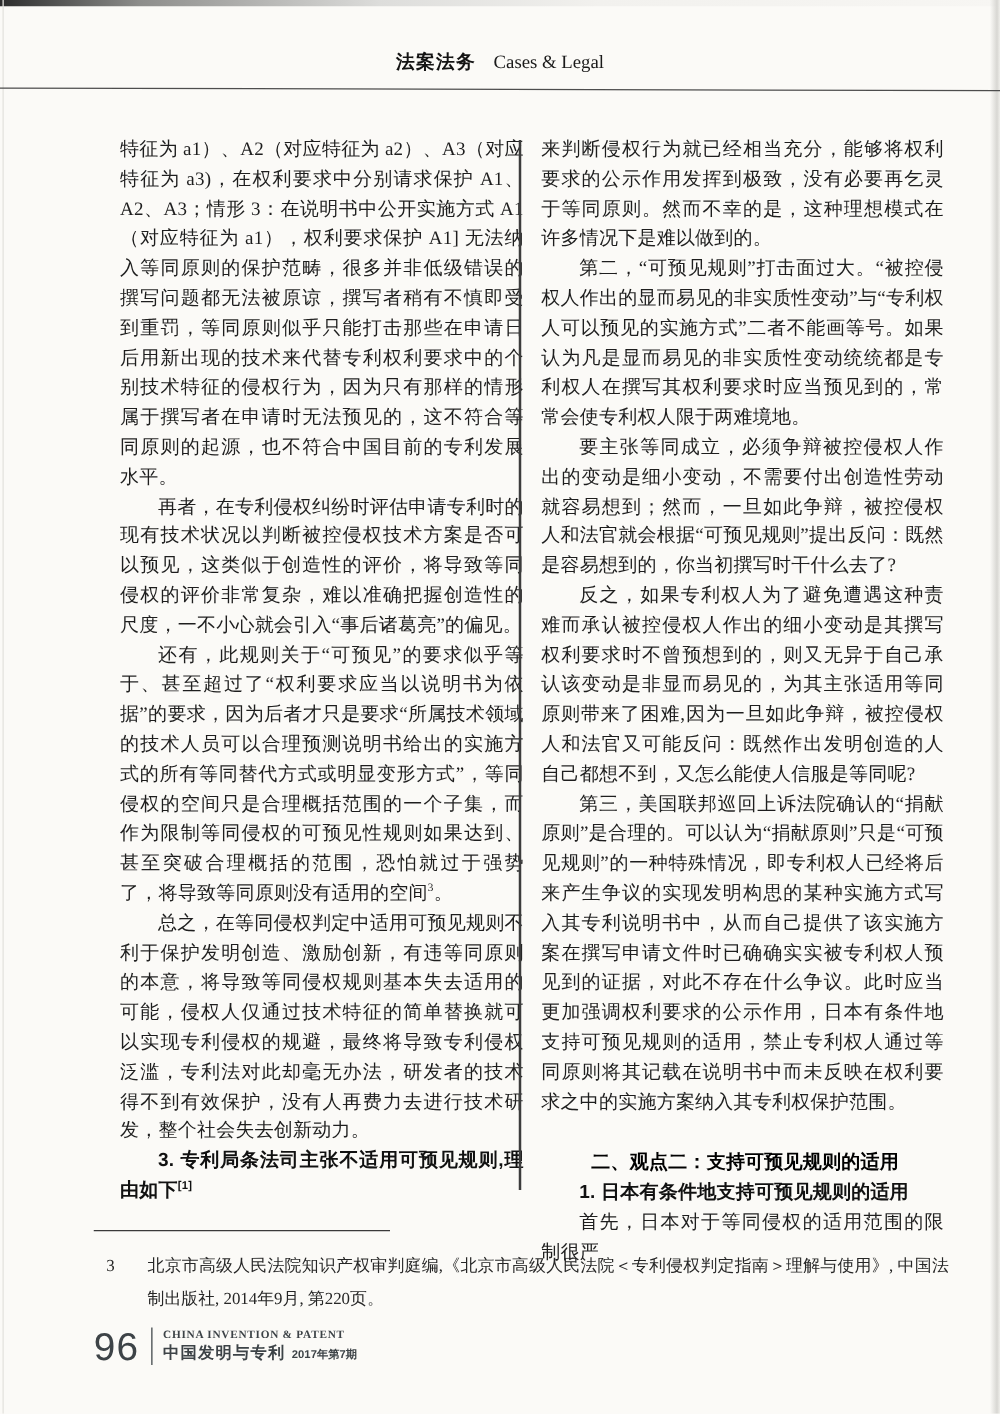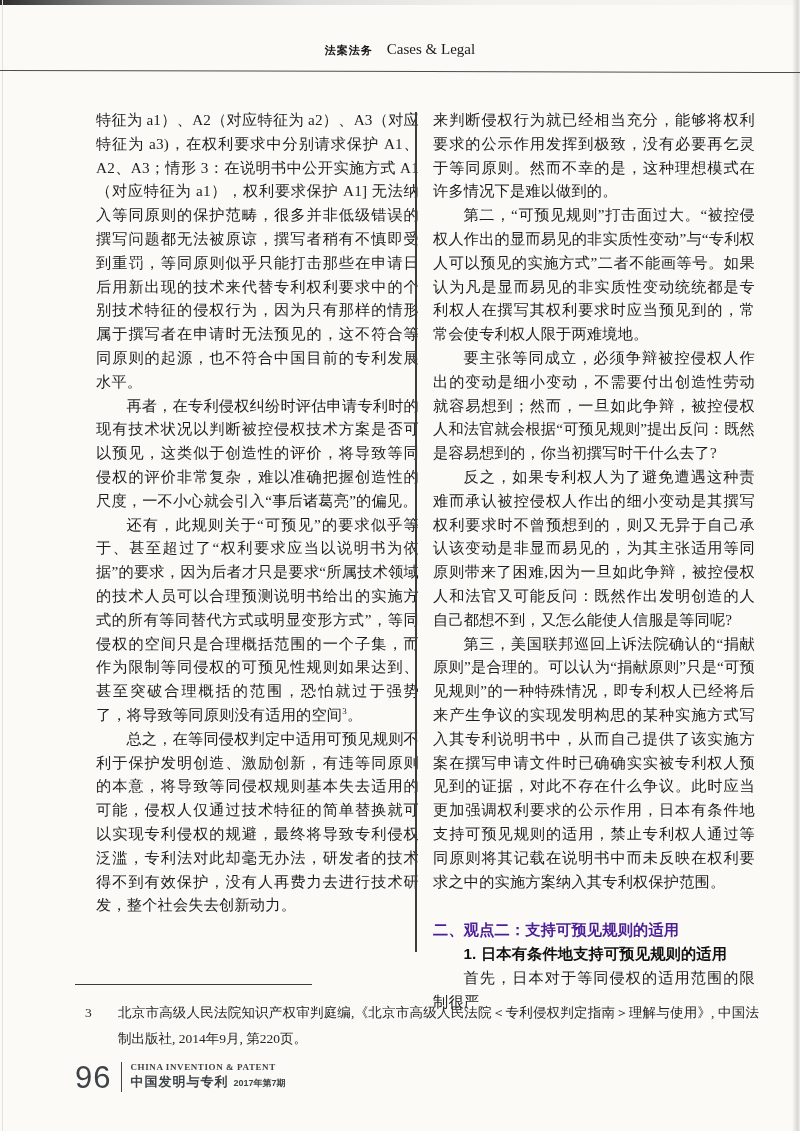--- a/index.html
+++ b/index.html
@@ -21,21 +21,21 @@
     position:absolute;top:0;right:0;width:8px;height:100%;
     background:linear-gradient(to right,rgba(0,0,0,0),#d8d7d3 70%,#efeeea);
   }
   
   .header{
     position:absolute;top:40px;left:0;width:100%;
     text-align:center;white-space:nowrap;
   }
   .header-cn{
     font-family:"Liberation Sans", sans-serif;
-    font-weight:bold;font-size:11px;letter-spacing:1px;color:#141414;
+    font-weight:bold;font-size:15px;letter-spacing:1px;color:#141414;
   }
   .header-en{
     font-family:"Liberation Serif", serif;
     font-size:15px;color:#1a1a1a;margin-left:14px;
   }
   .header-rule{
     position:absolute;top:71px;left:-4px;width:810px;height:1px;
     background:#4d4d4d;transform:rotate(0.15deg);
   }
   
@@ -54,21 +54,21 @@
     letter-spacing:0.2px;
     color:#1e1e1e;
   }
   .para.indent{text-indent:2em;}
   .para.bold{
     font-family:"Liberation Sans", sans-serif;
     font-weight:bold;color:#111;
   }
   .para.heading{
     font-family:"Liberation Sans", sans-serif;
-    font-weight:bold;color:#4c1d95;
+    font-weight:bold;color:#000000;margin-left:40px;
   }
   .para.gap-before{margin-top:25px;}
   .para sup{font-size:9px;line-height:0;vertical-align:super;}
   
   .footnote-rule{
     position:absolute;top:984px;left:75px;width:237px;height:1px;background:#3a3a3a;
   }
   .footnote{
     position:absolute;top:1000px;left:75px;width:684px;
     font-size:13.5px;line-height:26px;text-align:justify;color:#262626;
@@ -110,20 +110,21 @@
 <div class="header">
   <span class="header-cn">法案法务</span><span class="header-en">Cases &amp; Legal</span>
 </div>
 <div class="header-rule"></div>
 
 <div class="column column-left">
     <p class="para">特征为 a1）、A2（对应特征为 a2）、A3（对应特征为 a3)，在权利要求中分别请求保护 A1、A2、A3；情形 3：在说明书中公开实施方式 A1（对应特征为 a1），权利要求保护 A1] 无法纳入等同原则的保护范畴，很多并非低级错误的撰写问题都无法被原谅，撰写者稍有不慎即受到重罚，等同原则似乎只能打击那些在申请日后用新出现的技术来代替专利权利要求中的个别技术特征的侵权行为，因为只有那样的情形属于撰写者在申请时无法预见的，这不符合等同原则的起源，也不符合中国目前的专利发展水平。</p>
     <p class="para indent">再者，在专利侵权纠纷时评估申请专利时的现有技术状况以判断被控侵权技术方案是否可以预见，这类似于创造性的评价，将导致等同侵权的评价非常复杂，难以准确把握创造性的尺度，一不小心就会引入“事后诸葛亮”的偏见。</p>
     <p class="para indent">还有，此规则关于“可预见”的要求似乎等于、甚至超过了“权利要求应当以说明书为依据”的要求，因为后者才只是要求“所属技术领域的技术人员可以合理预测说明书给出的实施方式的所有等同替代方式或明显变形方式”，等同侵权的空间只是合理概括范围的一个子集，而作为限制等同侵权的可预见性规则如果达到、甚至突破合理概括的范围，恐怕就过于强势了，将导致等同原则没有适用的空间<sup>3</sup>。</p>
     <p class="para indent">总之，在等同侵权判定中适用可预见规则不利于保护发明创造、激励创新，有违等同原则的本意，将导致等同侵权规则基本失去适用的可能，侵权人仅通过技术特征的简单替换就可以实现专利侵权的规避，最终将导致专利侵权泛滥，专利法对此却毫无办法，研发者的技术得不到有效保护，没有人再费力去进行技术研发，整个社会失去创新动力。</p>
+    <p class="para indent bold">3. 专利局条法司主张不适用可预见规则,理由如下<sup>[1]</sup></p>
   </div>
 <div class="col-divider"></div>
 <div class="column column-right">
     <p class="para">来判断侵权行为就已经相当充分，能够将权利要求的公示作用发挥到极致，没有必要再乞灵于等同原则。然而不幸的是，这种理想模式在许多情况下是难以做到的。</p>
     <p class="para indent">第二，“可预见规则”打击面过大。“被控侵权人作出的显而易见的非实质性变动”与“专利权人可以预见的实施方式”二者不能画等号。如果认为凡是显而易见的非实质性变动统统都是专利权人在撰写其权利要求时应当预见到的，常常会使专利权人限于两难境地。</p>
     <p class="para indent">要主张等同成立，必须争辩被控侵权人作出的变动是细小变动，不需要付出创造性劳动就容易想到；然而，一旦如此争辩，被控侵权人和法官就会根据“可预见规则”提出反问：既然是容易想到的，你当初撰写时干什么去了?</p>
     <p class="para indent">反之，如果专利权人为了避免遭遇这种责难而承认被控侵权人作出的细小变动是其撰写权利要求时不曾预想到的，则又无异于自己承认该变动是非显而易见的，为其主张适用等同原则带来了困难,因为一旦如此争辩，被控侵权人和法官又可能反问：既然作出发明创造的人自己都想不到，又怎么能使人信服是等同呢?</p>
     <p class="para indent">第三，美国联邦巡回上诉法院确认的“捐献原则”是合理的。可以认为“捐献原则”只是“可预见规则”的一种特殊情况，即专利权人已经将后来产生争议的实现发明构思的某种实施方式写入其专利说明书中，从而自己提供了该实施方案在撰写申请文件时已确确实实被专利权人预见到的证据，对此不存在什么争议。此时应当更加强调权利要求的公示作用，日本有条件地支持可预见规则的适用，禁止专利权人通过等同原则将其记载在说明书中而未反映在权利要求之中的实施方案纳入其专利权保护范围。</p>
     <p class="para heading gap-before">二、观点二：支持可预见规则的适用</p>
     <p class="para indent bold">1. 日本有条件地支持可预见规则的适用</p>

